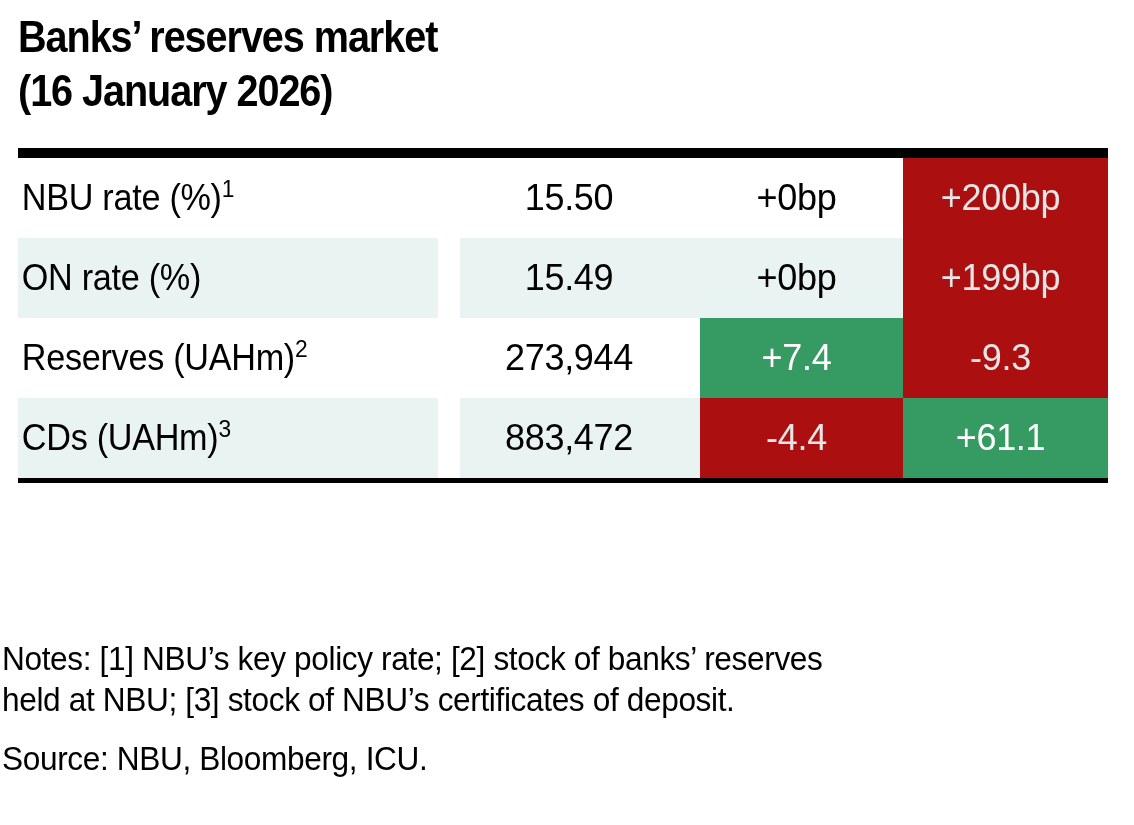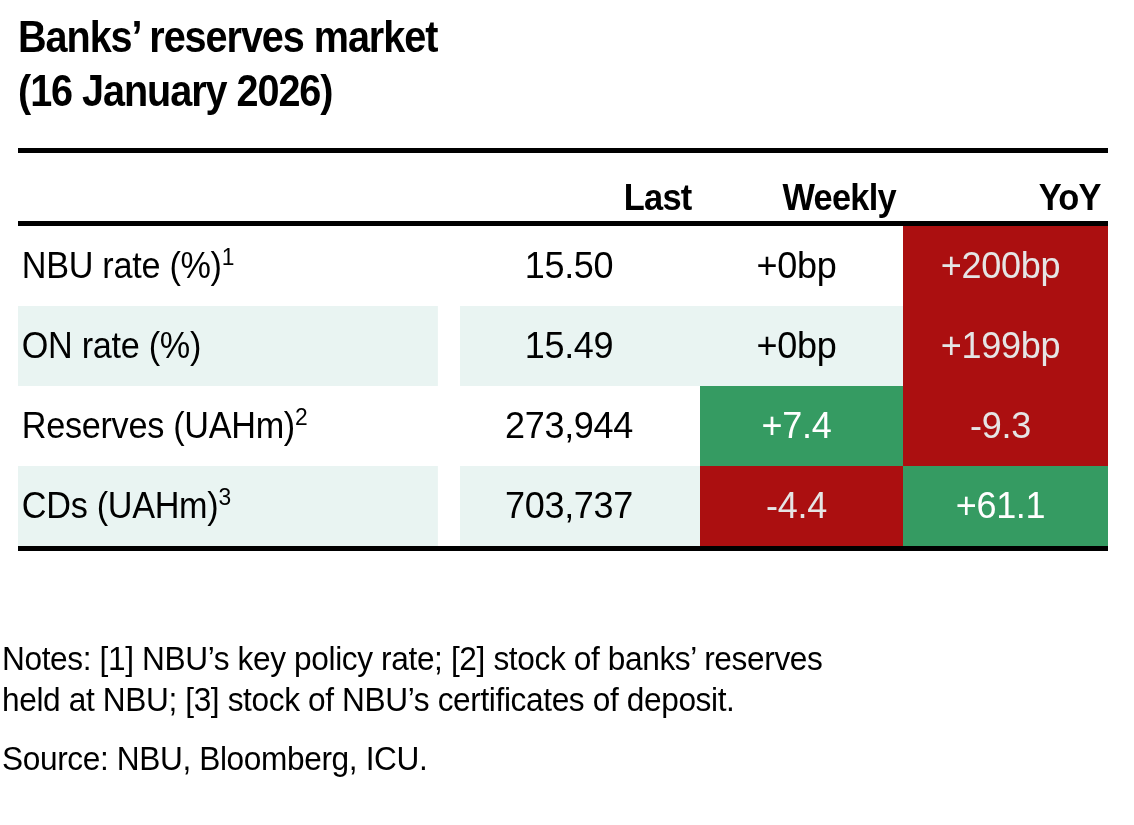--- a/index.html
+++ b/index.html
@@ -176,32 +176,20 @@
     <div class="rule-top"></div>
 
     <table class="data">
       <colgroup>
         <col class="c-label">
           <col class="c-last">
           <col class="c-weekly">
           <col class="c-yoy">
       </colgroup>
       <thead>
-        <tr class="row-a">
-          <th class="th-label"></th>
-          <th>
-              <span class="hdr-inner">Last</span>
-            </th>
-          <th>
-              <span class="hdr-inner">Weekly</span>
-            </th>
-          <th>
-              <span class="hdr-inner">YoY</span>
-            </th>
-        </tr>
       </thead>
     </table>
 
     <div class="rule-mid"></div>
 
     <table class="data">
       <colgroup>
         <col class="c-label">
           <col class="c-last">
           <col class="c-weekly">
@@ -225,21 +213,21 @@
 
         <tr>
           <td class="cell-label"><span>Reserves (UAHm)</span><sup class="note-ref">2</sup></td>
           <td class="cell-num cell-last">273,944</td>
           <td class="cell-num bg-green">+7.4</td>
           <td class="cell-num bg-red">-9.3</td>
         </tr>
 
         <tr class="stripe">
           <td class="cell-label"><span>CDs (UAHm)</span><sup class="note-ref">3</sup></td>
-          <td class="cell-num cell-last">703,737</td>
+          <td class="cell-num cell-last">883,472</td>
           <td class="cell-num bg-red">-4.4</td>
           <td class="cell-num bg-green">+61.1</td>
         </tr>
 
       </tbody>
     </table>
 
     <div class="rule-bottom"></div>
   </div>
 

